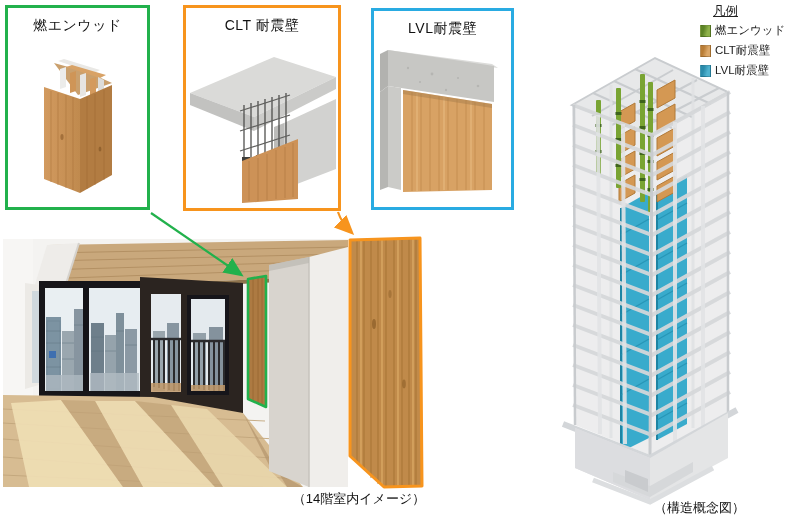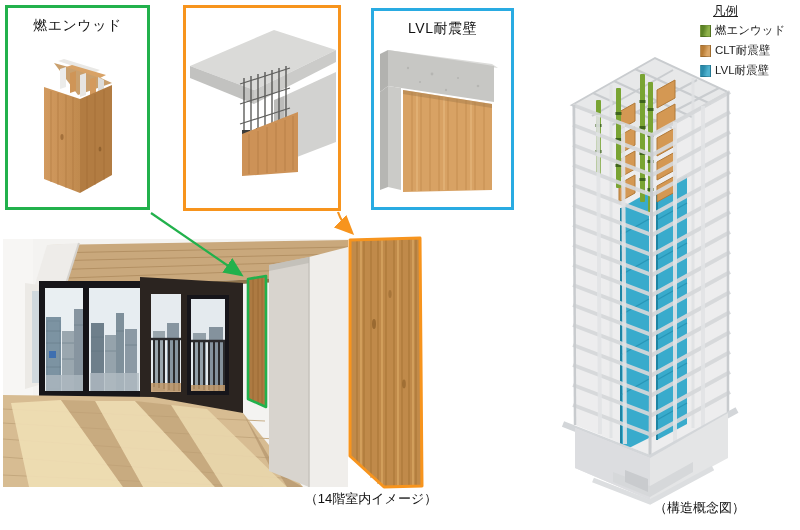--- a/index.html
+++ b/index.html
@@ -20,21 +20,21 @@
   .legend{position:absolute;left:700px;top:3px;}
   .legend .legend-title{font-size:12.5px;color:#222;margin:0 0 4px 13px;text-decoration:underline;}
   .legend-item{display:flex;align-items:center;margin-bottom:7px;height:13px;}
   .legend-swatch{width:11px;height:12px;margin-right:4px;border:1px solid rgba(0,0,0,.15);box-sizing:border-box;}
   .sw-green{background:linear-gradient(105deg,#5d8426 30%,#8fb24a 70%);}
   .sw-orange{background:linear-gradient(105deg,#b97d36 30%,#dca869 70%);}
   .sw-blue{background:linear-gradient(105deg,#2a8bab 30%,#4fb2cf 70%);}
   .legend-label{font-size:11.5px;color:#222;white-space:nowrap;}
   
   .caption{position:absolute;font-size:13px;color:#111;text-align:center;white-space:nowrap;}
-  .caption-room{left:296px;top:490px;width:150px;}
+  .caption-room{left:284px;top:490px;width:150px;}
   .caption-building{left:627px;top:499px;width:145px;}
   svg{display:block;}
 </style>
 </head>
 <body>
 
 <div class="detail-box box-green">
   <div class="title">燃エンウッド</div>
   <svg class="illus" width="139" height="168" viewBox="0 0 139 168">
     <defs>
@@ -65,20 +65,21 @@
       <line x1="79" y1="60" x2="79" y2="152"></line>
         <line x1="87" y1="57" x2="87" y2="148"></line>
       <line x1="96" y1="53" x2="96" y2="143"></line>
     </g>
     <ellipse cx="54" cy="100" rx="1.6" ry="3" fill="#8a5a28" opacity=".6"></ellipse>
     <ellipse cx="92" cy="112" rx="1.4" ry="2.6" fill="#7d5223" opacity=".6"></ellipse>
   </svg>
 </div>
 
 <div class="detail-box box-orange">
+  <div class="title">CLT 耐震壁</div>
   <svg class="illus" width="152" height="168" viewBox="0 0 152 168">
 
     <polygon points="4,56 88,20 150,40 68,80" fill="#dadad8"></polygon>
     <polygon points="4,56 68,80 68,94 4,68" fill="#c2c2c0"></polygon>
     <polygon points="68,80 150,40 150,52 68,94" fill="#cbcbc9"></polygon>
 
     <polygon points="98,86 150,62 150,132 98,152" fill="#d2d2d0"></polygon>
     <polygon points="98,86 98,152 88,148 88,90" fill="#bcbcba"></polygon>
 
     <g stroke="#4c4c4a" stroke-width="1.4" opacity=".9">

